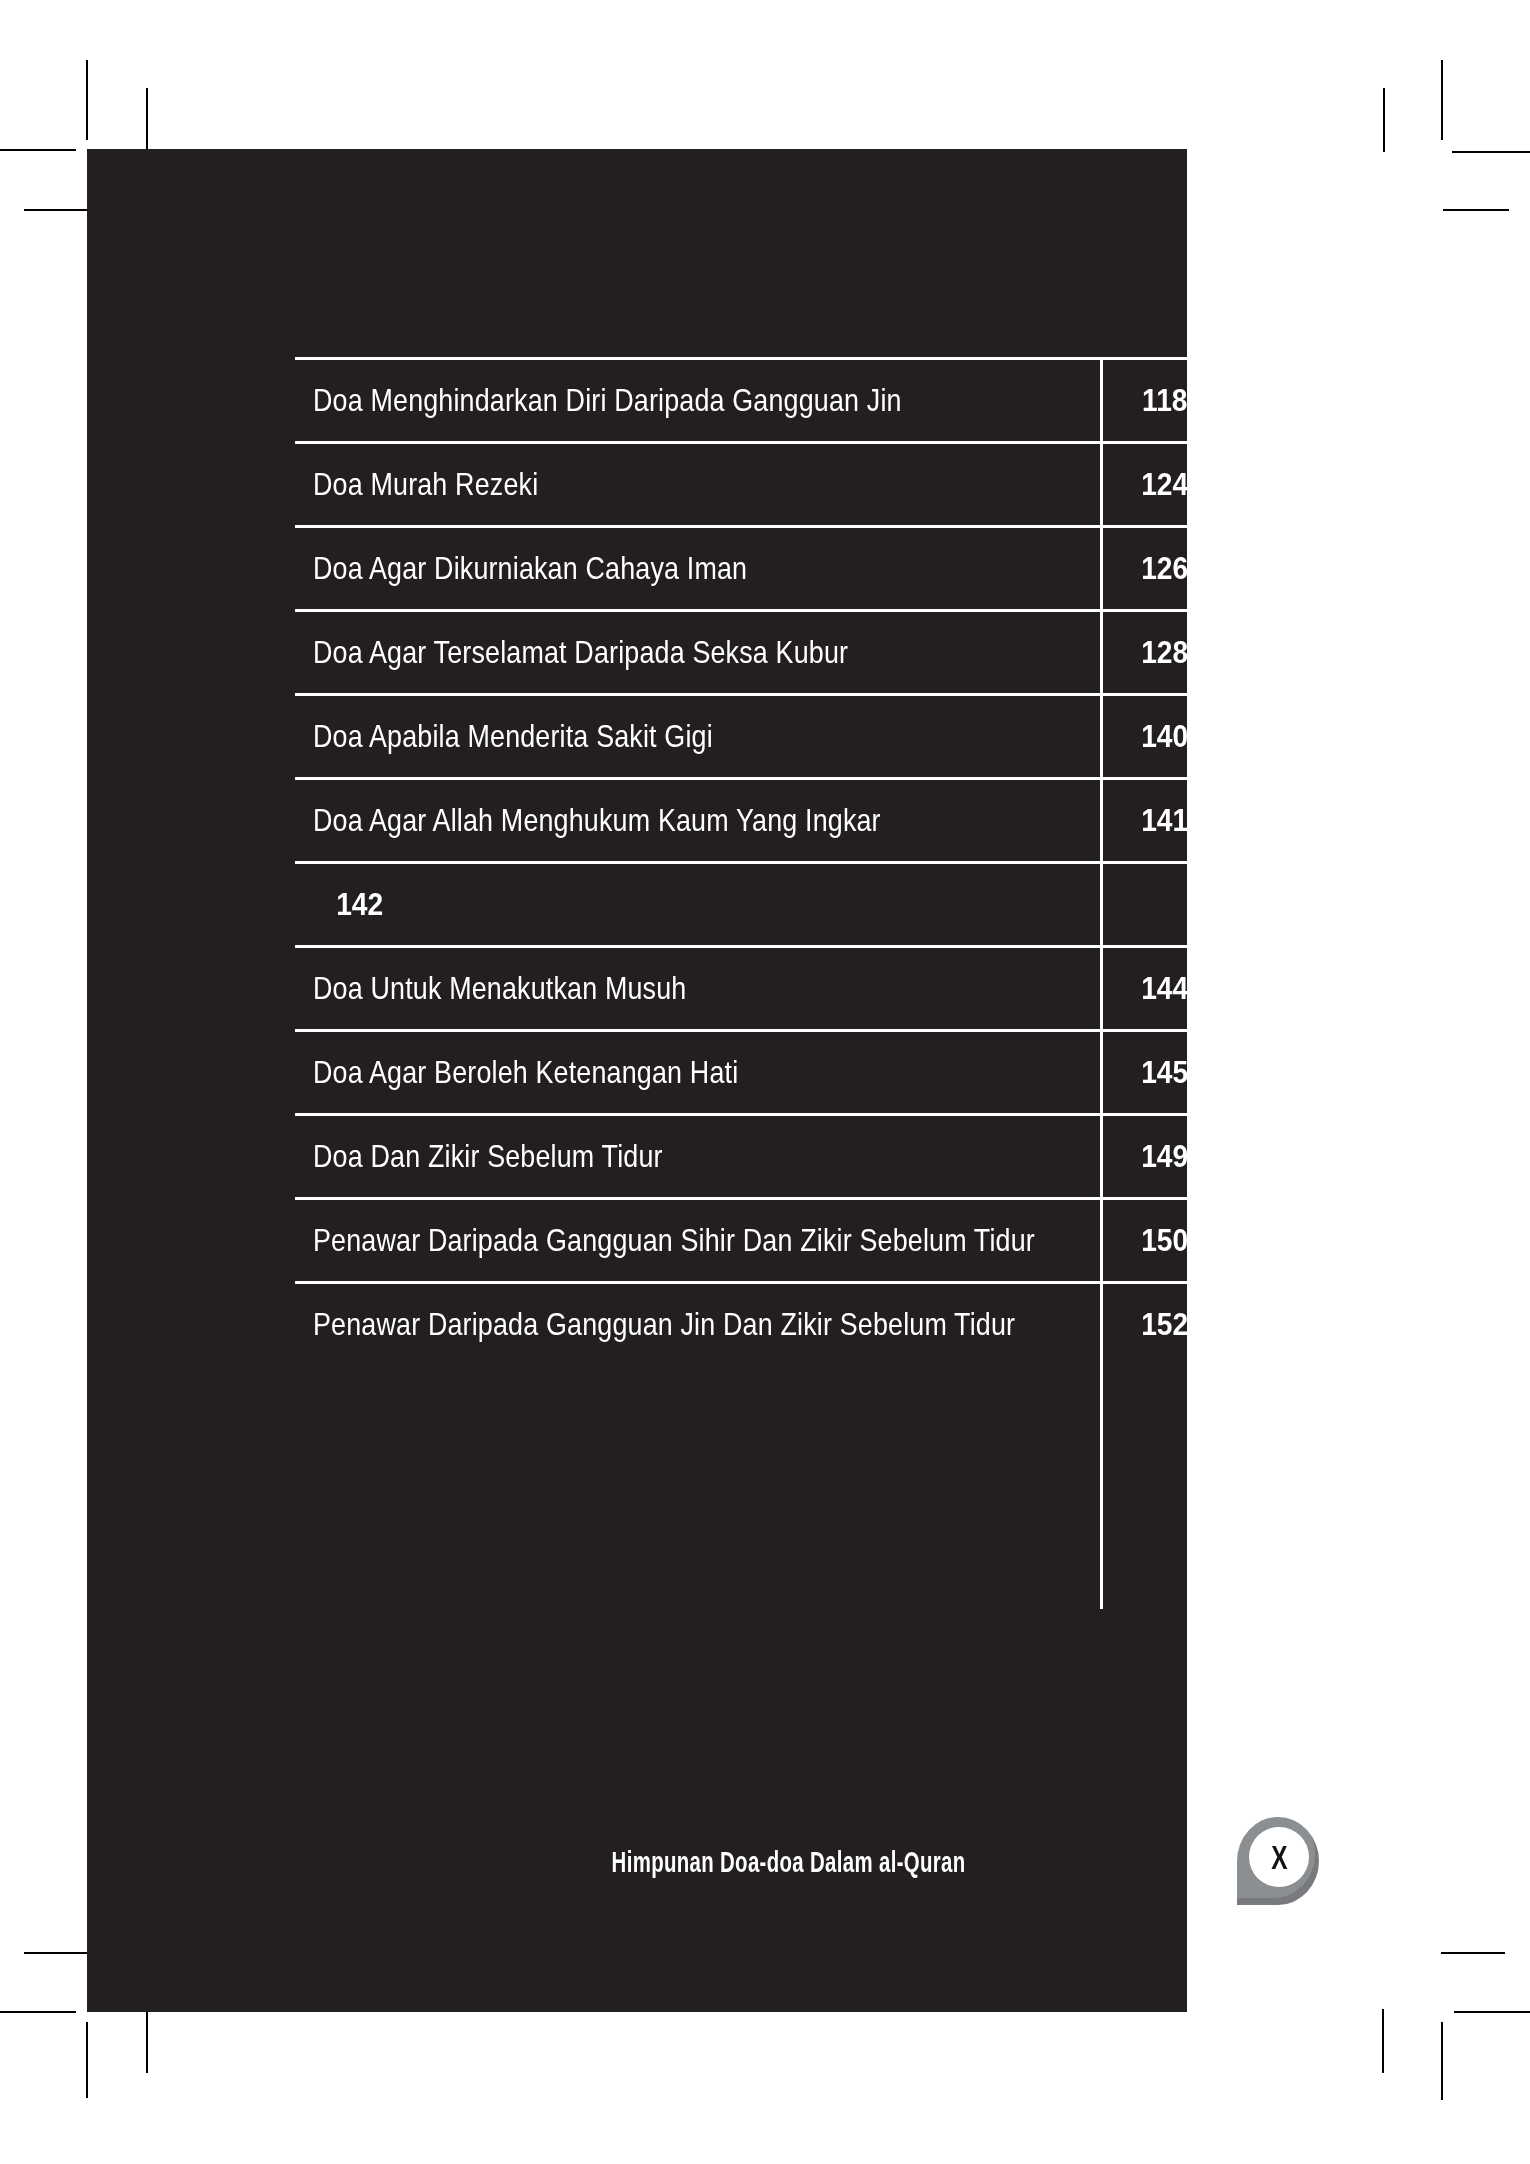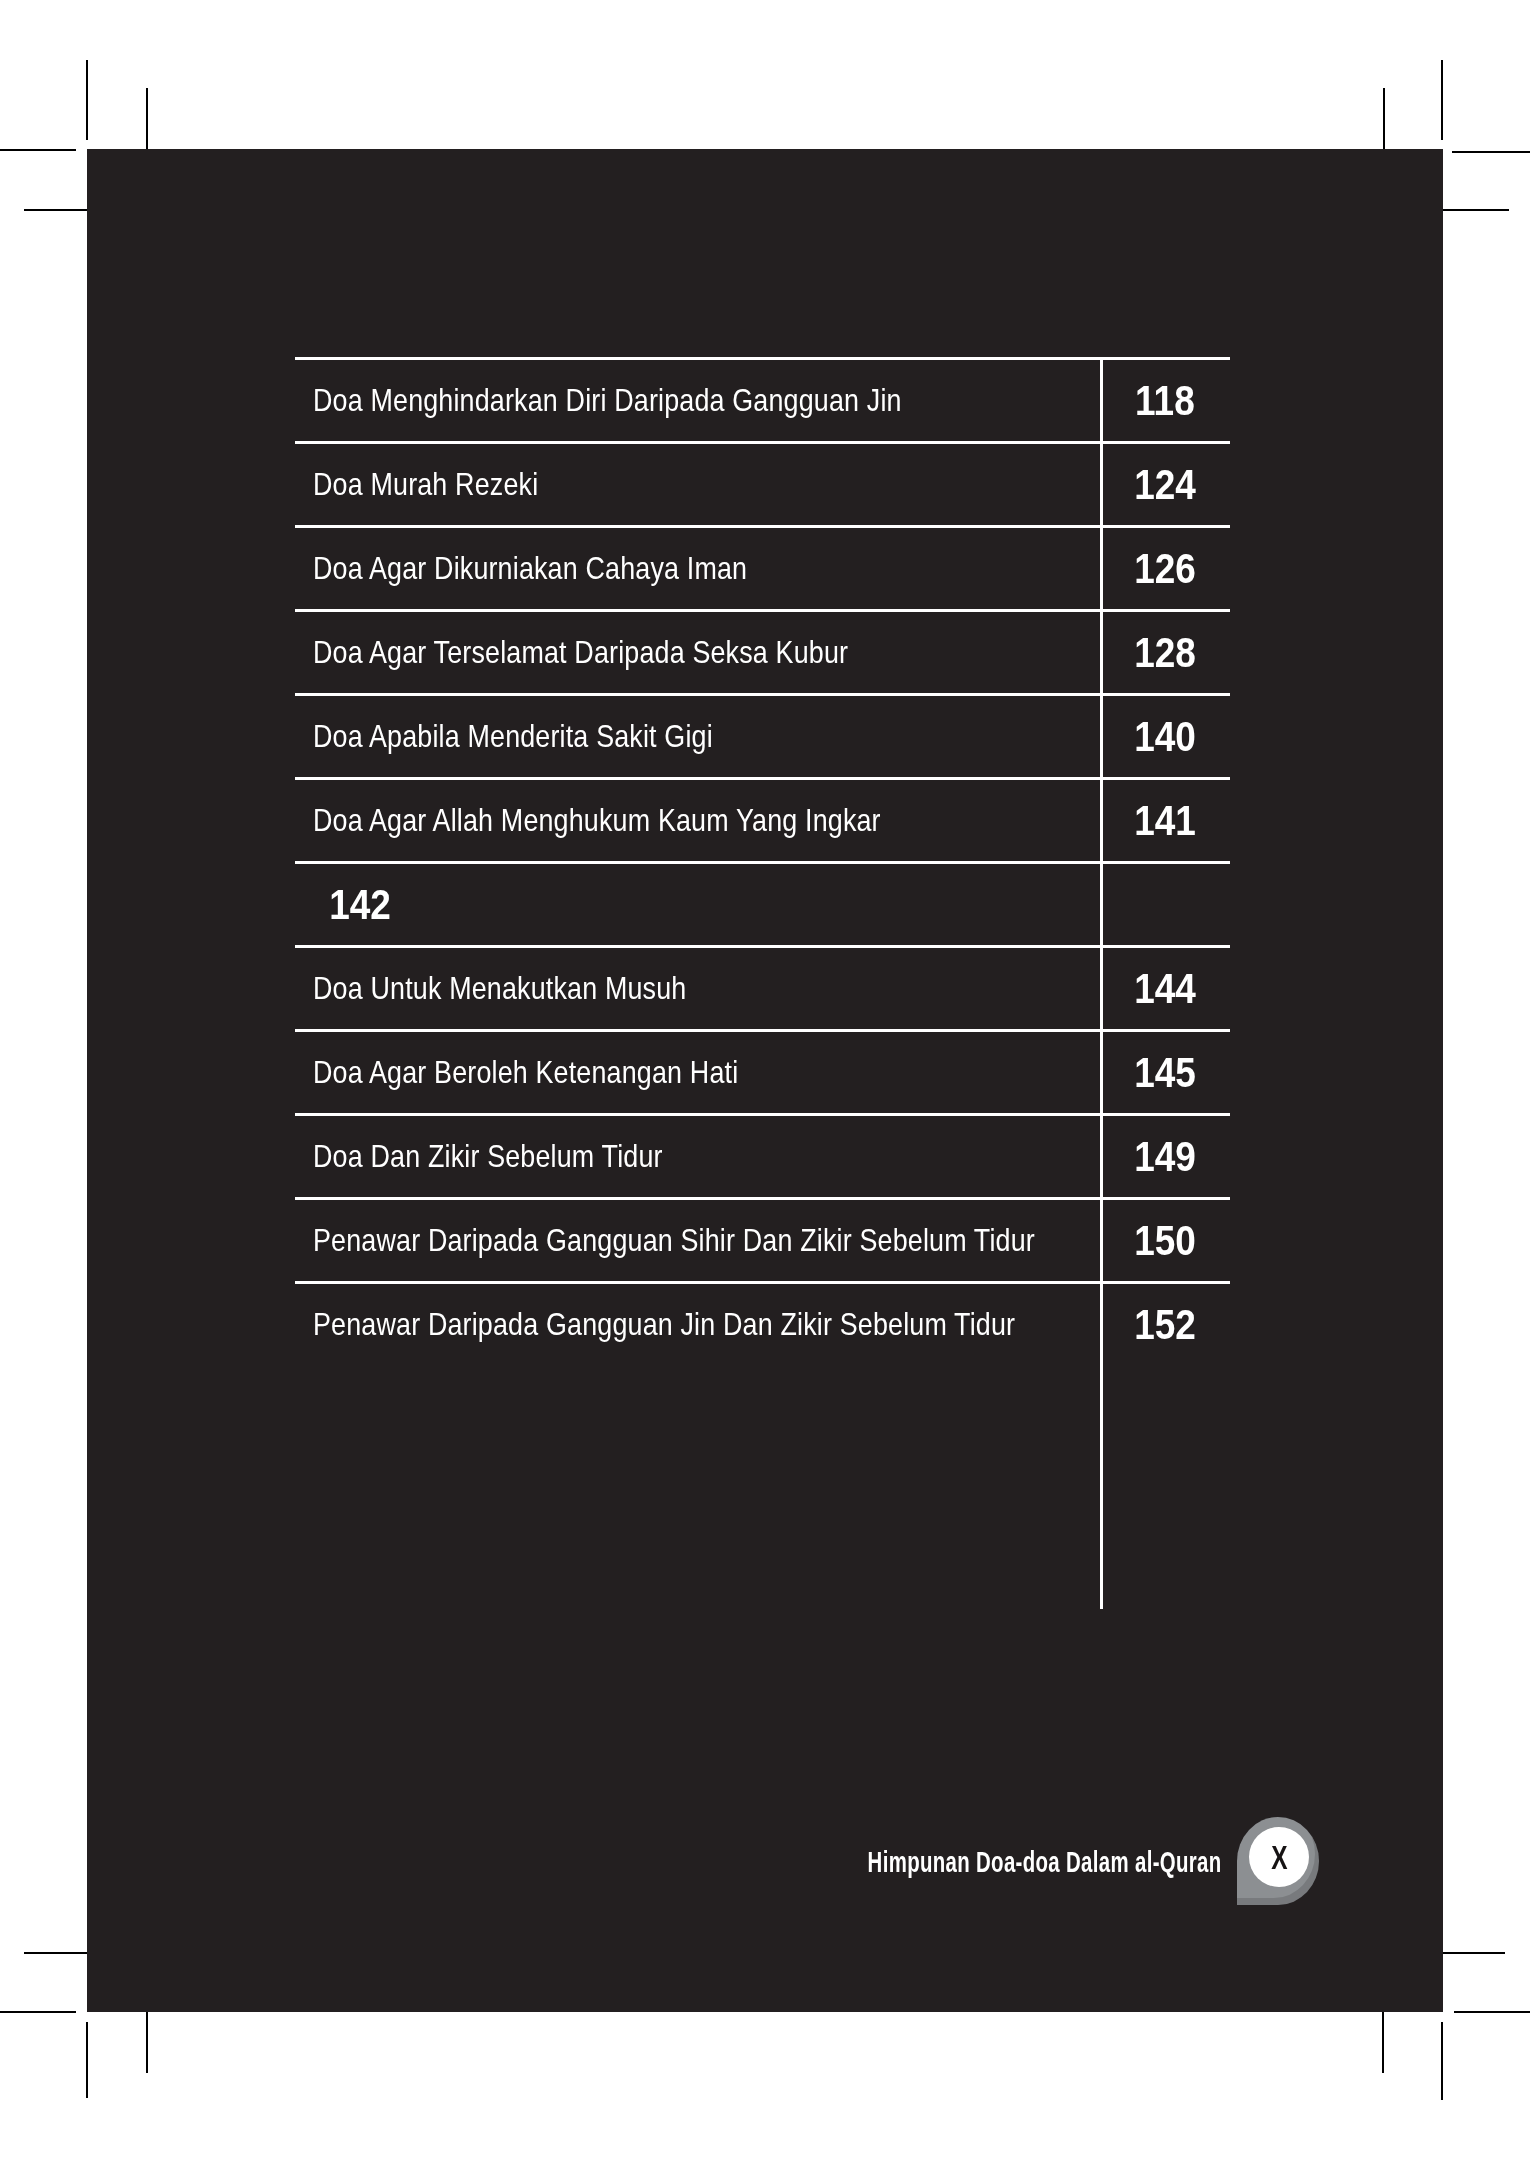--- a/index.html
+++ b/index.html
@@ -12,21 +12,21 @@
   }
   .sheet { position: absolute; inset: 0; background: #ffffff; }
 
   
   .crop-mark { position: absolute; background: #000000; }
 
   
   .page {
     position: absolute;
     left: 87px; top: 149px;
-    width: 1356px; height: 1863px;
+    width: 1100px; height: 1863px;
     background: #231f20;
   }
 
   
   .toc {
     position: absolute;
     left: 208px; top: 208px;
     width: 935px;
   }
   .toc-row {
@@ -47,21 +47,21 @@
   .toc-title > span {
     display: inline-block;
     transform: scaleX(0.84);
     transform-origin: left center;
     letter-spacing: 0.2px;
   }
   .toc-page {
     width: 130px;
     text-align: center;
     color: #ffffff;
-    font-size: 42px;
+    font-size: 32px;
     font-weight: 700;
   }
   .toc-page > span {
     display: inline-block;
     transform: scaleX(0.88);
     transform-origin: center;
   }
   .toc-vline {
     position: absolute;
     left: 805px; top: 0;

